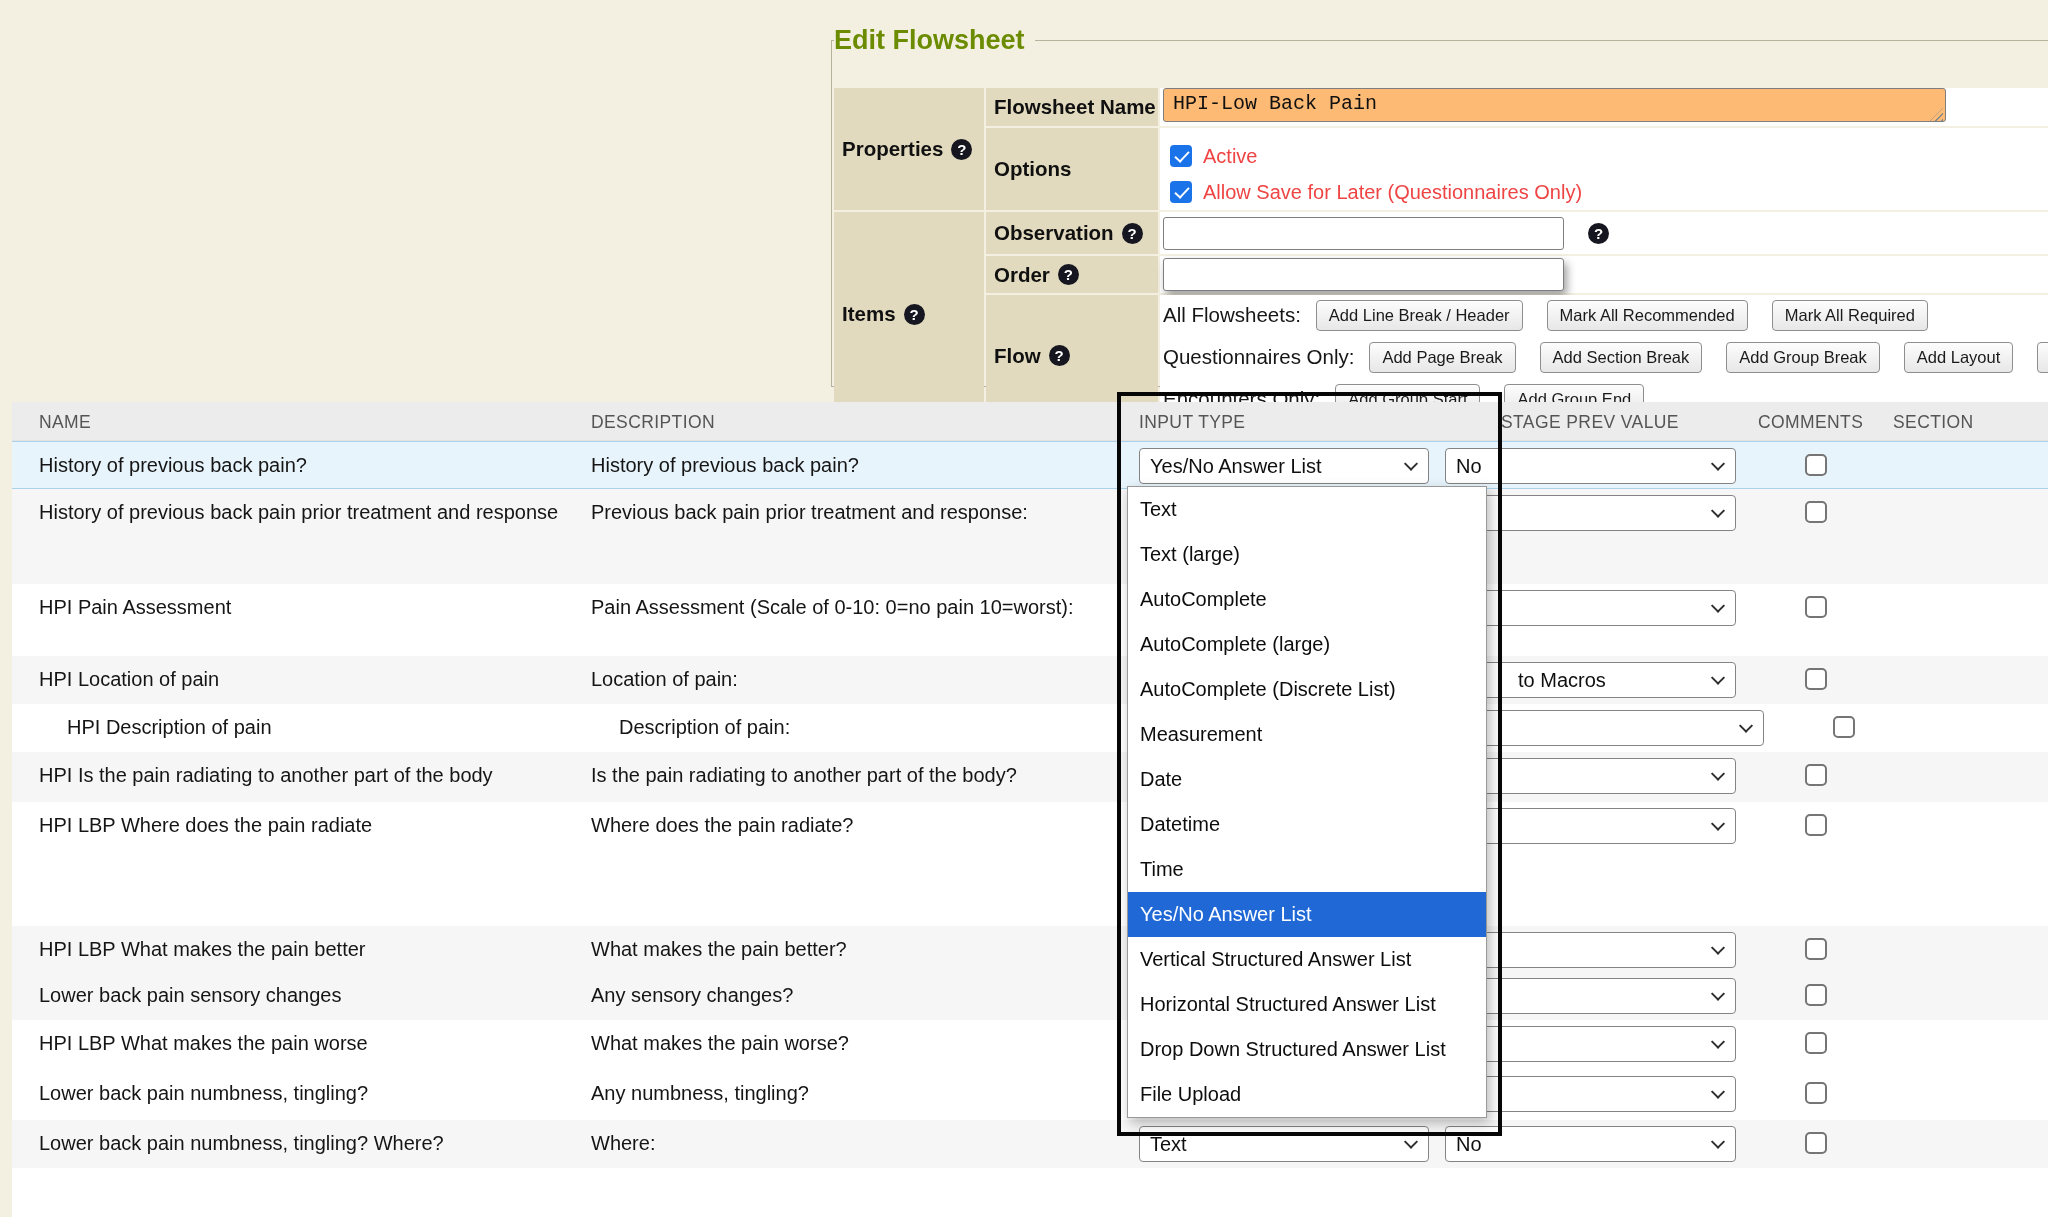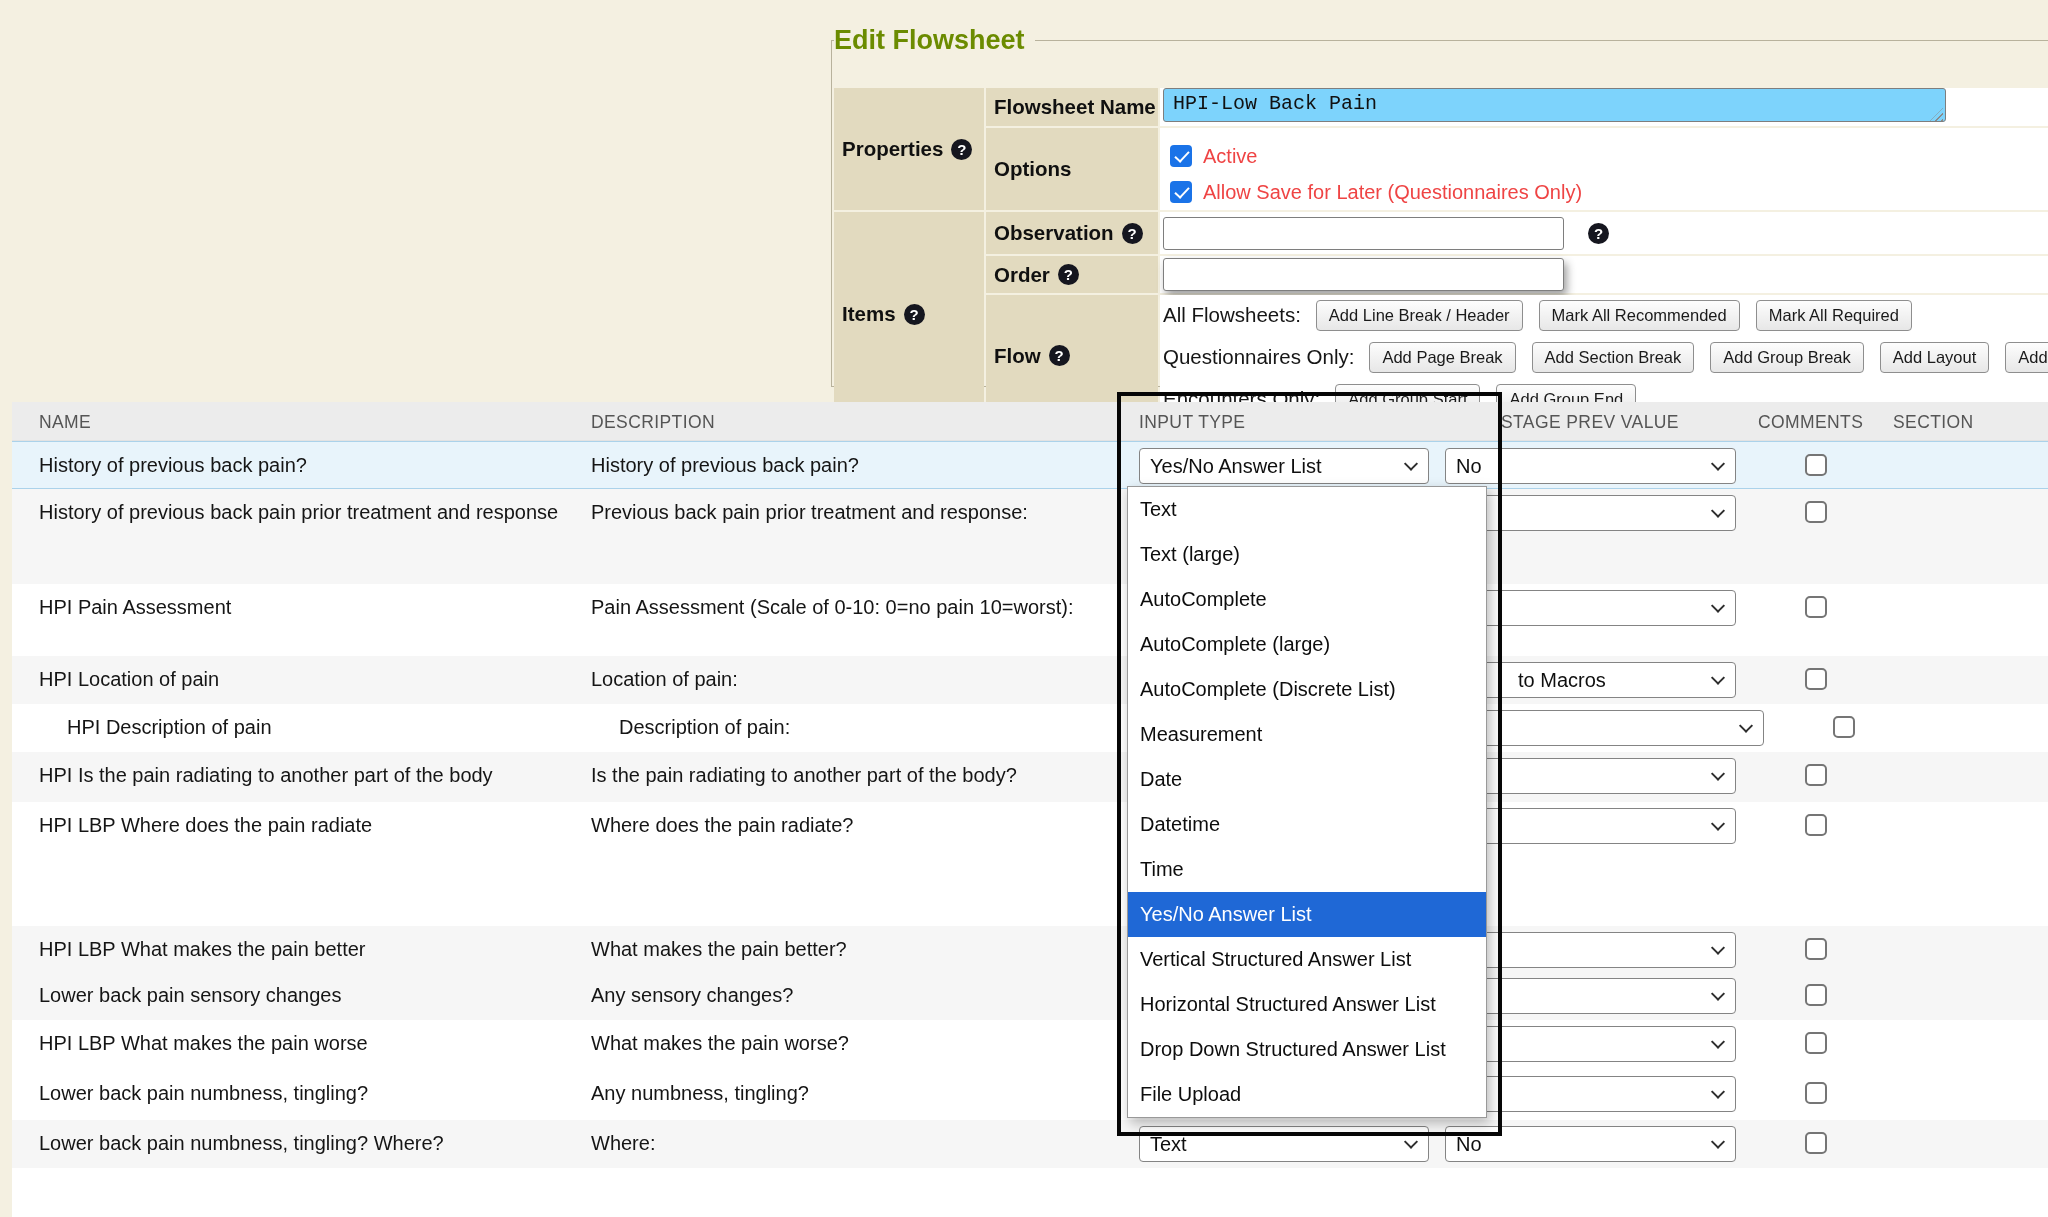--- a/index.html
+++ b/index.html
@@ -37,42 +37,42 @@
   .c-flow{grid-column:3;grid-row:5;align-items:center;padding-left:3px}
 
   .help{display:inline-flex;flex:0 0 auto;width:21px;height:21px;border-radius:50%;
       background:#15161f;color:#fff;font-size:15px;font-weight:bold;
       align-items:center;justify-content:center;margin-left:8px;line-height:1}
   .help::after{content:"?"}
 
   .ta-wrap{position:relative;display:inline-block}
   .fs-name-input{width:783px;height:34px;border:1.5px solid #7e7e7e;border-radius:3px;
       font-family:"Liberation Mono","DejaVu Sans Mono",monospace;font-size:20px;
-      padding:3px 20px 3px 9px;resize:none;overflow:hidden;background:#7dd3fc;color:#111}
+      padding:3px 20px 3px 9px;resize:none;overflow:hidden;background:#fdba74;color:#111}
   .grip{position:absolute;right:3px;bottom:5px;width:13px;height:13px;
       background:repeating-linear-gradient(135deg,transparent 0 3px,#8a8a8a 3px 4.6px);
       clip-path:polygon(100% 0,100% 100%,0 100%)}
 
   .opt-list{display:flex;flex-direction:column;gap:6px;padding:13px 0 0 10px}
   .opt-line{display:flex;align-items:center;height:30px;gap:11px}
   .cbx{width:22px;height:22px;border-radius:4px;background:var(--checkbox-blue,#1a73e8);
       position:relative;flex:0 0 auto}
   .cbx::after{content:"";position:absolute;left:7.5px;top:3px;width:6px;height:12px;
       border-right:2.6px solid #fff;border-bottom:2.6px solid #fff;transform:rotate(43deg)}
   .opt-label{font-size:20px;color:#ef4444}
 
   .txt-input{width:401px;height:33px;border:1.5px solid #7e7e7e;border-radius:3px;
       background:#fff;font-size:19px;padding:0 8px;color:#111}
   .shadowed{box-shadow:3px 5px 9px rgba(40,40,40,.45)}
 
   .flow-groups{display:flex;flex-direction:column;gap:10px;padding-top:3px;width:100%}
   .flow-group{display:flex;align-items:center;height:32px}
   .fgl{font-size:20.5px;color:#161616;margin-right:15px;white-space:nowrap}
   .fgl.underline{}
-  .fg-buttons{display:flex;gap:16px}
+  .fg-buttons{display:flex;gap:24px}
   .btn{height:31px;padding:0 12px;font-family:"Liberation Sans",sans-serif;
       font-size:16.5px;color:#1a1a1a;border:1px solid #8e8e8e;border-radius:4px;
       background:linear-gradient(#fdfdfd,#e7e7e7);white-space:nowrap;cursor:pointer}
 
   
   .items-table{position:absolute;left:12px;top:402px;width:2048px;height:815px;background:#fff}
   .thead{position:relative;height:39px;background:var(--header-bg,#ececec);
       border-bottom:1px solid #e2e2e2}
   .th{position:absolute;top:10px;font-size:17.5px;color:#555;letter-spacing:.4px;
       white-space:nowrap}

